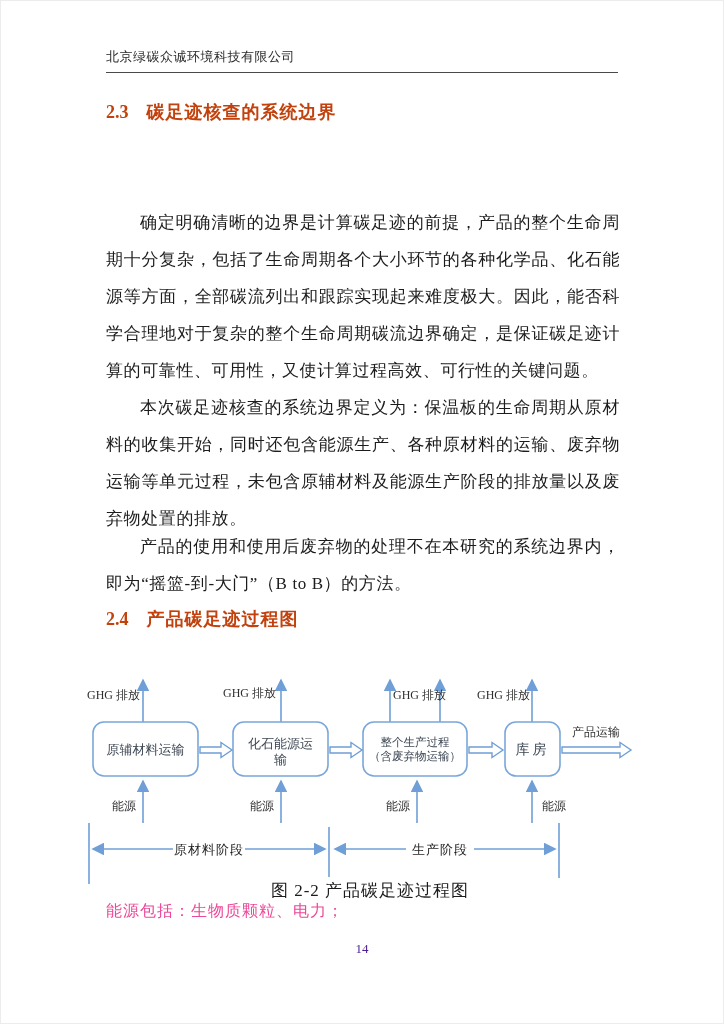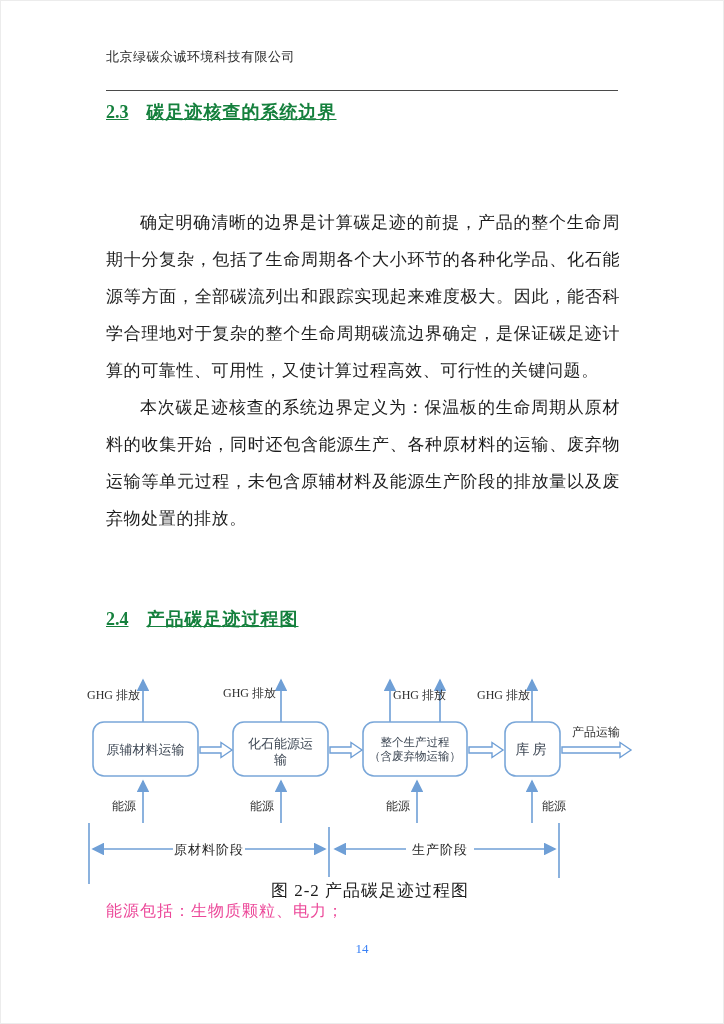--- a/index.html
+++ b/index.html
@@ -10,45 +10,44 @@
     box-shadow: inset 0 0 0 1px #ececec;
     font-family:"Liberation Serif","DejaVu Serif",serif;
     color:#1f1f1f;
     overflow:hidden;
   }
   .hdr{
     position:absolute;left:106px;top:48px;width:512px;
     display:flex;justify-content:space-between;align-items:flex-end;
     font-size:13px;color:#2a2a2a;
     border-bottom:1px solid #4a4a4a;
-    padding-bottom:24px;
+    padding-bottom:6px;
     letter-spacing:0.5px;
   }
   .h2{
     position:absolute;left:106px;width:512px;
-    font-size:18px;font-weight:bold;color:#15803d;
+    font-size:18px;font-weight:bold;color:#c2410c;
     letter-spacing:1px;
-    text-decoration:underline;
   }
   .h2 .num{margin-right:18px;letter-spacing:0;}
   .para{
     position:absolute;left:106px;width:514px;
     font-size:17px;line-height:37px;
     text-align:justify;text-justify:inter-character;
     text-indent:34px;
     letter-spacing:0.6px;
     color:#1c1c1c;
   }
   .fignote{
     position:absolute;left:106px;top:901px;width:514px;
     font-size:16px;letter-spacing:1px;color:#ec4899;
   }
   .pageno{
     position:absolute;left:0;top:941px;width:724px;
-    text-align:center;font-size:13px;color:#3b82f6;
+    text-align:center;font-size:13px;color:#4c1d95;
   }
   #diagram{position:absolute;left:80px;top:668px;}
   .dline{stroke:#6f9fd6;stroke-width:1.6;fill:none;}
   .dbox{fill:#ffffff;stroke:#7aa7d9;stroke-width:1.6;}
   .holo{fill:#ffffff;stroke:#6f9fd6;stroke-width:1.4;stroke-linejoin:miter;}
   .dlab{font-family:"Liberation Serif","DejaVu Serif",serif;font-size:12px;fill:#2e2e2e;}
   .boxlab{font-family:"Liberation Serif","DejaVu Serif",serif;font-size:13px;fill:#3d4754;text-anchor:middle;}
   .boxlab.small{font-size:11.5px;}
   .stagelab{font-family:"Liberation Serif","DejaVu Serif",serif;font-size:13px;fill:#1f1f1f;text-anchor:middle;letter-spacing:1px;}
   .cap{font-family:"Liberation Serif","DejaVu Serif",serif;font-size:17px;fill:#1c1c1c;text-anchor:middle;letter-spacing:1px;}
@@ -60,20 +59,21 @@
 
   <div class="hdr">
     <span>北京绿碳众诚环境科技有限公司</span>
   </div>
 
   <div class="h2" style="top:100px;">
     <span class="num">2.3</span><span>碳足迹核查的系统边界</span>
   </div>
   <div class="para" style="top:389px;">本次碳足迹核查的系统边界定义为：保温板的生命周期从原材料的收集开始，同时还包含能源生产、各种原材料的运输、废弃物运输等单元过程，未包含原辅材料及能源生产阶段的排放量以及废弃物处置的排放。</div>
   <div class="para" style="top:204px;">确定明确清晰的边界是计算碳足迹的前提，产品的整个生命周期十分复杂，包括了生命周期各个大小环节的各种化学品、化石能源等方面，全部碳流列出和跟踪实现起来难度极大。因此，能否科学合理地对于复杂的整个生命周期碳流边界确定，是保证碳足迹计算的可靠性、可用性，又使计算过程高效、可行性的关键问题。</div>
+  <div class="para" style="top:528px;">产品的使用和使用后废弃物的处理不在本研究的系统边界内，即为“摇篮-到-大门”（B to B）的方法。</div>
 
   <div class="h2" style="top:607px;">
     <span class="num">2.4</span><span>产品碳足迹过程图</span>
   </div>
 
   <svg id="diagram" width="560" height="240" viewBox="0 0 560 240">
     <defs>
       <marker id="ah" viewBox="0 0 8 8" refX="7" refY="4" markerWidth="8" markerHeight="8" orient="auto">
         <path d="M0,0 L8,4 L0,8 Z" fill="#6f9fd6"></path>
       </marker>

